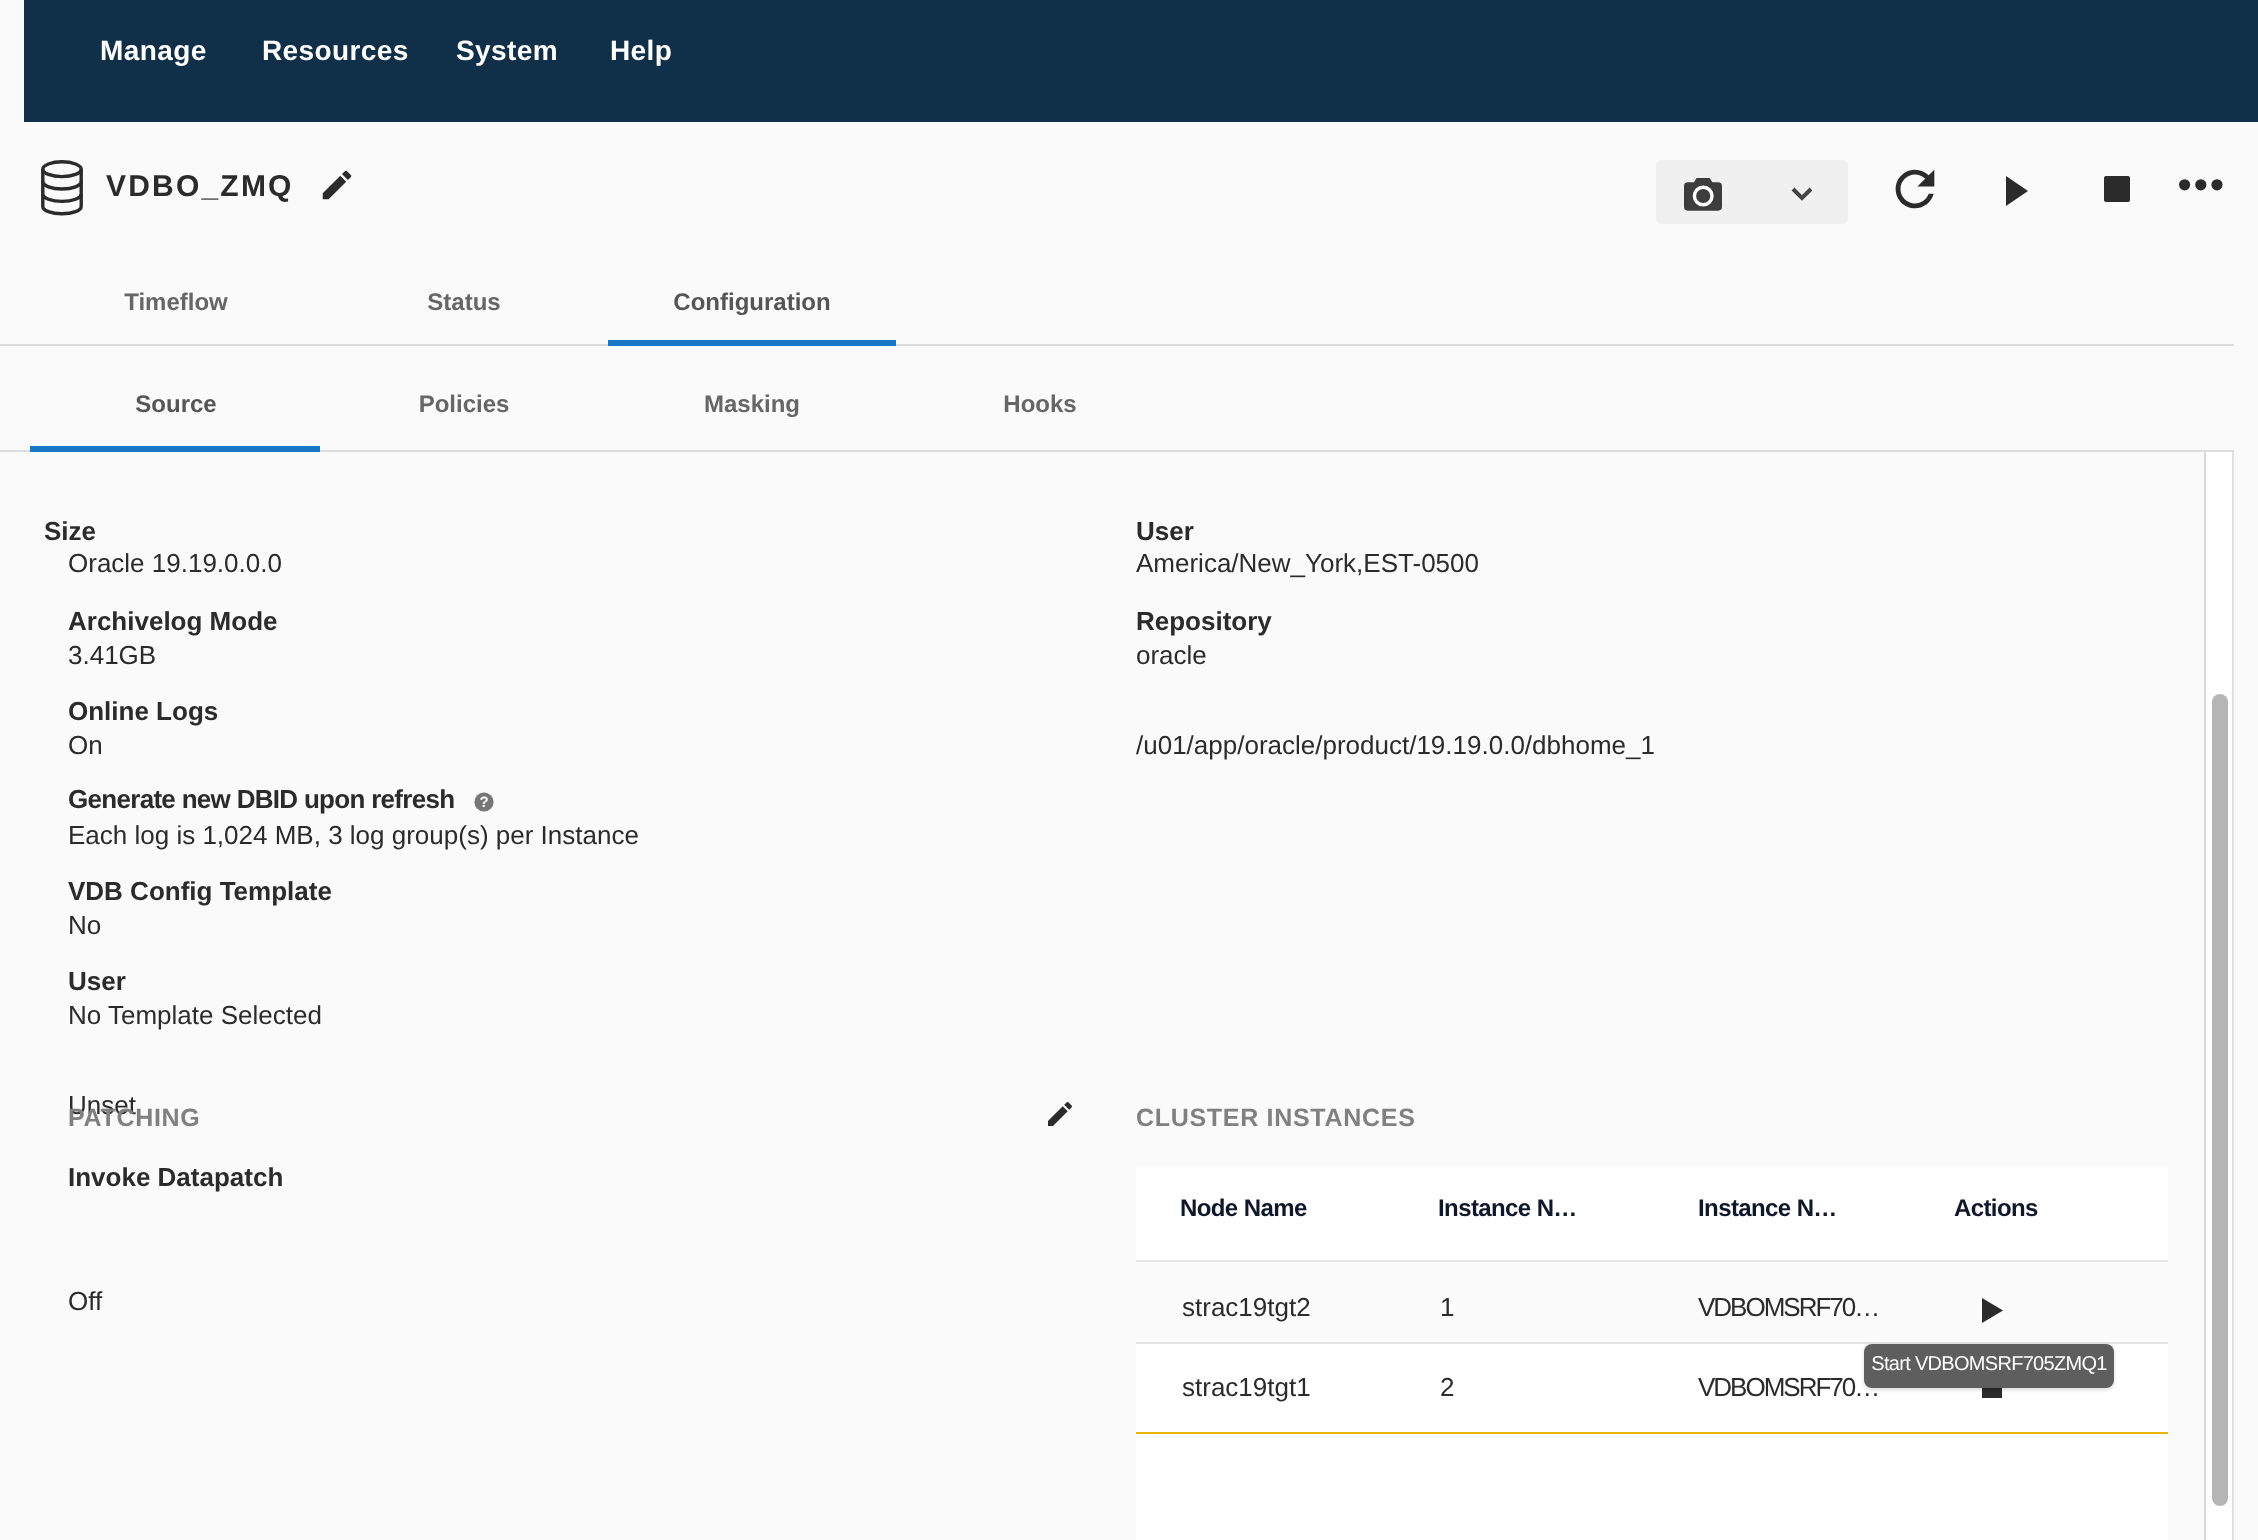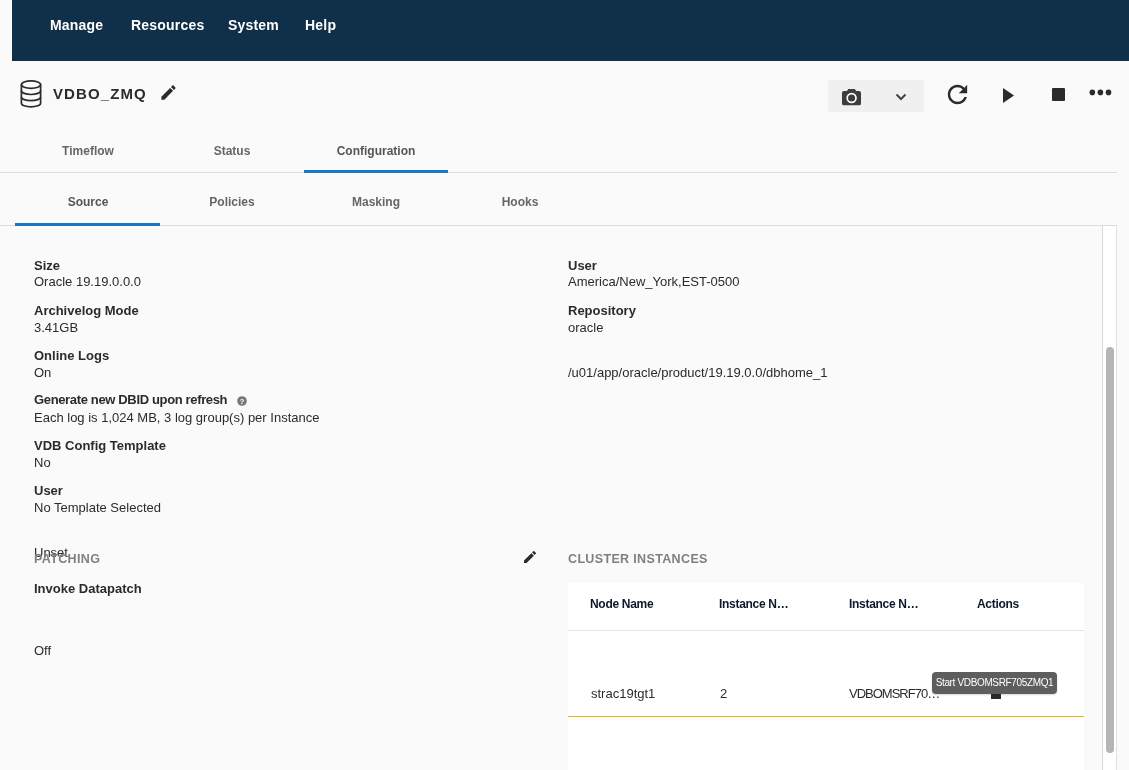--- a/index.html
+++ b/index.html
@@ -66,21 +66,21 @@
   <div class="abs" style="left:304px; top:170px; width:144px; height:3px; background:#1878c8;"></div>
 
   <div class="abs" style="left:0; top:225px; width:1117px; height:1px; background:#dcdcdc;"></div>
   <div class="tab" style="left:16px; top:196px; color:#555;">Source</div>
   <div class="tab" style="left:160px; top:196px;">Policies</div>
   <div class="tab" style="left:304px; top:196px;">Masking</div>
   <div class="tab" style="left:448px; top:196px;">Hooks</div>
   <div class="abs" style="left:15px; top:223px; width:145px; height:3px; background:#1878c8;"></div>
 
   <div class="abs val" style="left:34px; top:228px;">Oracle 19.19.0.0.0</div>
-  <div class="abs lbl" style="left:34px; top:258px;">Size</div>
+  <div class="abs lbl" style="left:22px; top:258px;">Size</div>
   <div class="abs val" style="left:34px; top:274px;">3.41GB</div>
   <div class="abs lbl" style="left:34px; top:303px;">Archivelog Mode</div>
   <div class="abs val" style="left:34px; top:319px;">On</div>
   <div class="abs lbl" style="left:34px; top:348px;">Online Logs</div>
   <div class="abs val" style="left:34px; top:364px;">Each log is 1,024 MB, 3 log group(s) per Instance</div>
   <div class="abs lbl" style="left:34px; top:392px; letter-spacing:-0.35px;">Generate new DBID upon refresh</div>
   <svg class="abs" style="left:237px; top:395.5px;" width="10" height="10" viewBox="0 0 10 10">
     <circle cx="5" cy="5" r="4.8" fill="#777"></circle>
     <text x="5" y="7.6" font-size="7.5" font-weight="bold" fill="#fff" text-anchor="middle" font-family="Liberation Sans">?</text>
   </svg>
@@ -104,20 +104,28 @@
   <div class="abs val" style="left:34px; top:596.5px;">Off</div>
 
   <div class="abs sechead" style="left:568px; top:550.5px;">CLUSTER INSTANCES</div>
   <div class="abs" style="left:568px; top:583px; width:516px; height:187px; background:#ffffff;">
     <div class="abs" style="left:0; top:0; width:516px; height:47.5px; border-bottom:1px solid #e4e4e4;">
       <div class="abs thead" style="left:22px; top:15px;">Node Name</div>
       <div class="abs thead" style="left:151px; top:15px;">Instance N…</div>
       <div class="abs thead" style="left:281px; top:15px;">Instance N…</div>
       <div class="abs thead" style="left:409px; top:15px;">Actions</div>
     </div>
+    <div class="abs" style="left:0; top:47.5px; width:516px; height:41.5px; background:#fbfbfb; border-bottom:1px solid #e4e4e4;">
+      <div class="abs cell" style="left:23px; top:16px;">strac19tgt2</div>
+      <div class="abs cell" style="left:152px; top:16px;">1</div>
+      <div class="abs cell" style="left:281px; top:16px; letter-spacing:-1px;">VDBOMSRF70…</div>
+      <svg class="abs" style="left:423px; top:18.5px;" width="10.5" height="12.5" viewBox="0 0 10.5 12.5">
+        <polygon points="0,0 10.5,6.25 0,12.5" fill="#2b2b2b"></polygon>
+      </svg>
+    </div>
     <div class="abs" style="left:0; top:89px; width:516px; height:45px; border-bottom:1px solid #eab308;">
       <div class="abs cell" style="left:23px; top:15px;">strac19tgt1</div>
       <div class="abs cell" style="left:152px; top:15px;">2</div>
       <div class="abs cell" style="left:281px; top:15px; letter-spacing:-1px;">VDBOMSRF70…</div>
       <div class="abs" style="left:423px; top:17px; width:9.5px; height:10px; background:#2b2b2b;"></div>
     </div>
   </div>
 
   <div class="abs" style="left:932px; top:672px; width:125px; height:22px; background:#5e5e5e; border-radius:4px; box-shadow:0 1px 2px rgba(0,0,0,0.15); color:#fff; font-size:10px; letter-spacing:-0.35px; line-height:22px; text-align:center; white-space:nowrap;">Start VDBOMSRF705ZMQ1</div>
 

